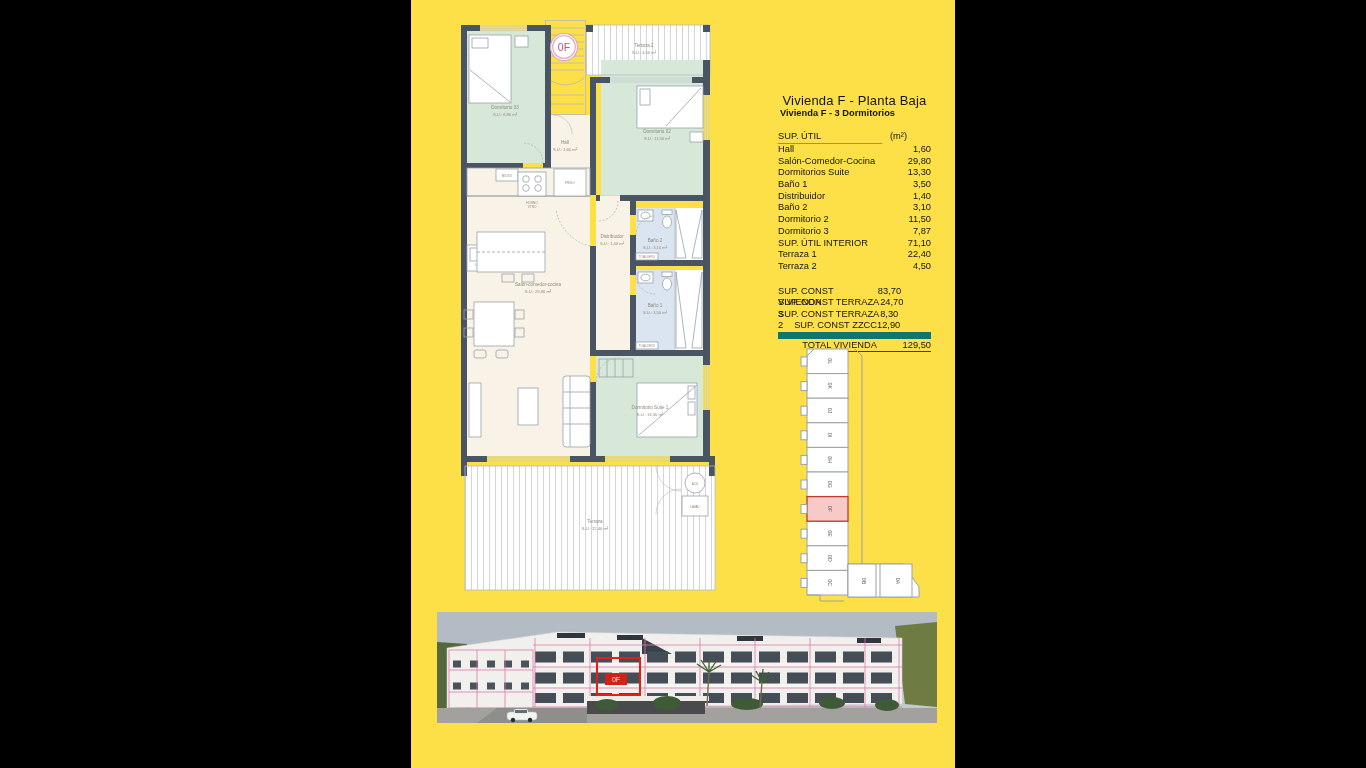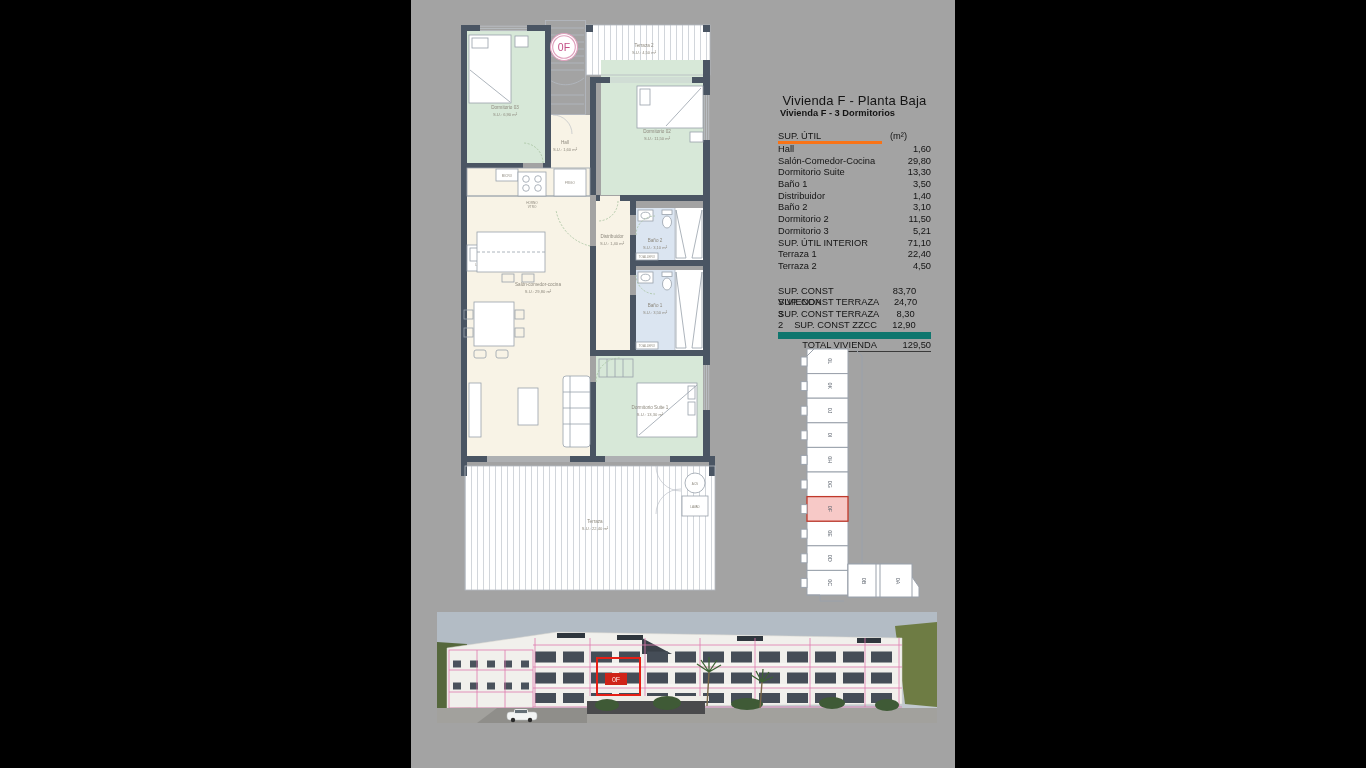--- a/index.html
+++ b/index.html
@@ -1,36 +1,36 @@
 <!DOCTYPE html>
 <html><head>
 <meta charset="utf-8">
 <style>
   html,body{margin:0;padding:0}
   body{width:1366px;height:768px;background:#000;position:relative;overflow:hidden;
        font-family:"Liberation Sans",sans-serif}
-  .page{position:absolute;left:411px;top:0;width:544px;height:768px;background:#a3a3a3}
+  .page{position:absolute;left:411px;top:0;width:544px;height:768px;background:#fde047}
   .hatch{position:absolute;background:repeating-linear-gradient(90deg,#d2d6db 0,#d2d6db 1px,#ffffff 1px,#ffffff 6px)}
   #hatch-t2{left:175px;top:25px;width:124px;height:50px}
   #hatch-t1{left:54px;top:466px;width:250px;height:124px}
   svg{position:absolute;overflow:visible}
   #floorplan{left:49px;top:20px;width:256px;height:572px}
   #keyplan{left:389px;top:345px;width:140px;height:263px}
   #render{left:26px;top:612px;width:500px;height:111px}
   .rightcol{position:absolute;left:367px;top:93px;width:153px;color:#141414}
   .title{font-size:13px;font-weight:normal;text-align:center;letter-spacing:.2px;white-space:nowrap}
   .subtitle{font-size:9.3px;font-weight:bold;padding-left:2px}
   .sup{margin-top:12px;font-size:9.3px}
   .sup-head{display:flex;height:14px;line-height:12px}
-  .sup-head .hl{width:104px;border-bottom:3px solid #f97316}
+  .sup-head .hl{width:104px;border-bottom:1px solid #f97316}
   .sup-head .hu{margin-left:8px}
   .srow{display:flex;justify-content:space-between;height:11.7px;line-height:11.7px}
   .sum{margin-top:13px;font-size:9.3px}
   .sumrow{display:flex;justify-content:flex-end;height:11.6px;line-height:11.6px}
-  .sumrow .sv{width:54px;text-align:center}
+  .sumrow .sv{width:54px;text-align:left}
   .total{position:relative;border-top:7px solid #0f766e;margin-top:0;display:flex;
          justify-content:flex-end;height:13px;line-height:13px}
   .total .sv{width:54px;text-align:right}
   .total::after{content:"";position:absolute;right:0;bottom:0;width:86px;border-bottom:1px solid #3a3a3a}
   
   .w{fill:#4a5563}
   .f{fill:#ffffff;stroke:#98a1ab;stroke-width:.8}
   .fo{fill:none;stroke:#98a1ab;stroke-width:.8}
   .thin{fill:none;stroke:#b3b9c1;stroke-width:.8}
   .win{stroke:#c3c9d0;stroke-width:.7}
@@ -273,42 +273,42 @@
       </div>
       <div class="srow">
           <span>Hall</span>
           <span>1,60</span>
         </div>
       <div class="srow">
           <span>Salón-Comedor-Cocina</span>
           <span>29,80</span>
         </div>
       <div class="srow">
-          <span>Dormitorio Suite</span>
+          <span>Dormitorios Suite</span>
           <span>13,30</span>
         </div>
       <div class="srow">
           <span>Baño 1</span>
           <span>3,50</span>
         </div>
       <div class="srow">
           <span>Distribuidor</span>
           <span>1,40</span>
         </div>
       <div class="srow">
           <span>Baño 2</span>
           <span>3,10</span>
         </div>
       <div class="srow">
           <span>Dormitorio 2</span>
           <span>11,50</span>
         </div>
       <div class="srow">
           <span>Dormitorio 3</span>
-          <span>5,21</span>
+          <span>7,87</span>
         </div>
       <div class="srow">
           <span>SUP. ÚTIL INTERIOR</span>
           <span>71,10</span>
         </div>
       <div class="srow">
           <span>Terraza 1</span>
           <span>22,40</span>
         </div>
       <div class="srow">

